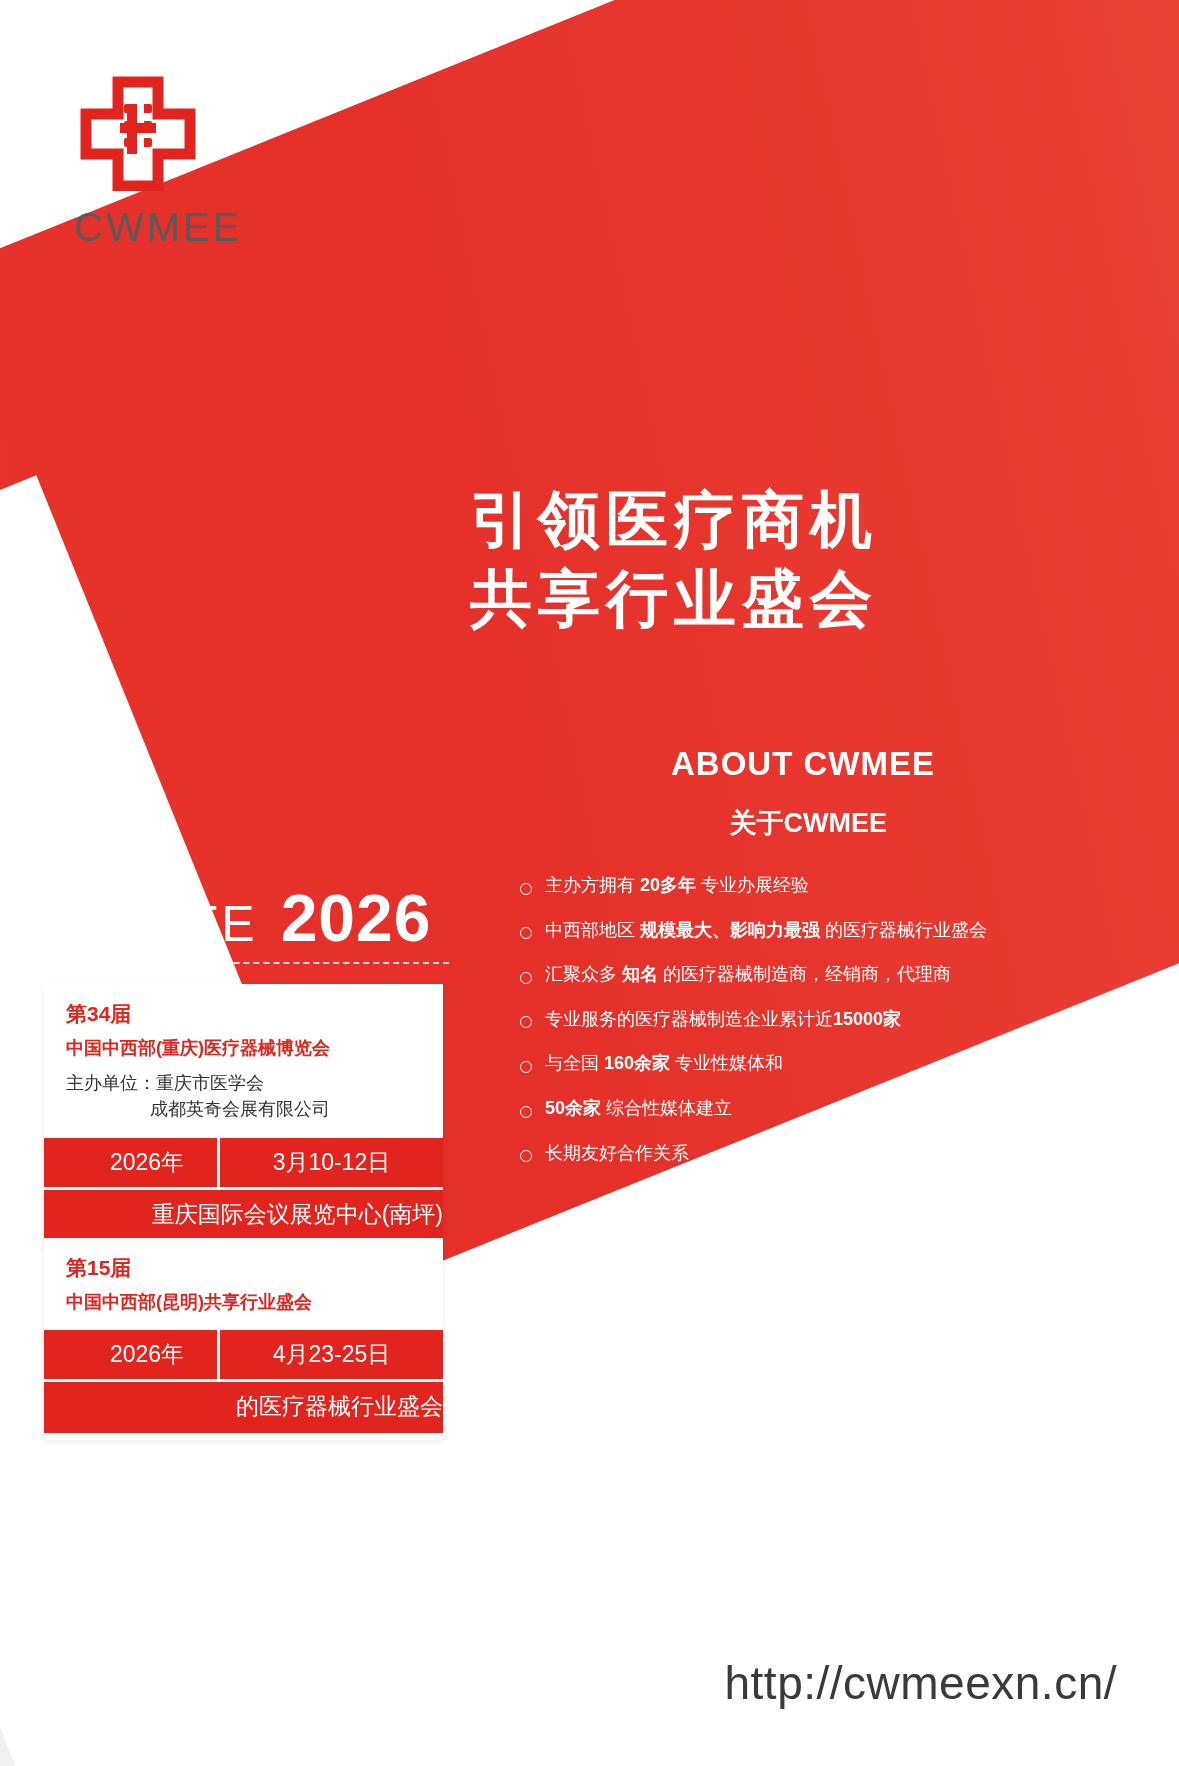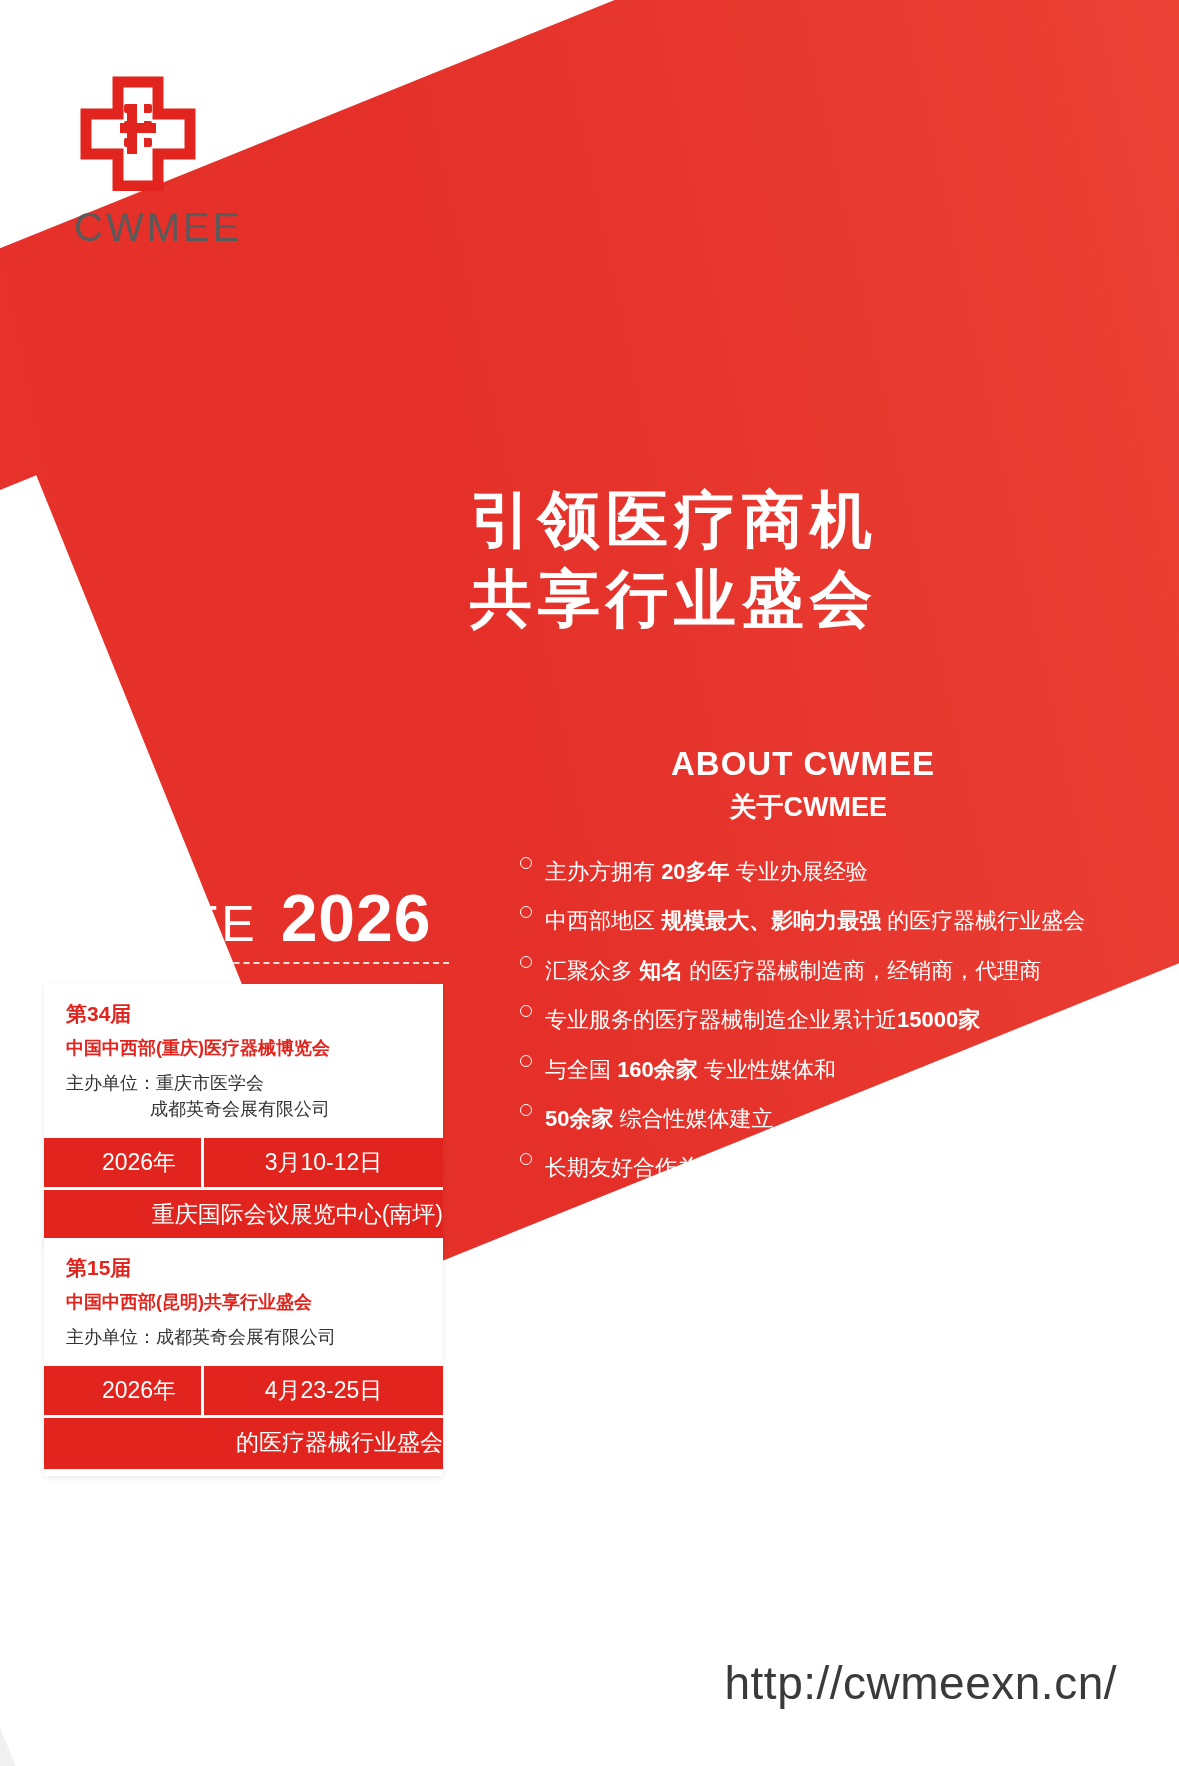--- a/index.html
+++ b/index.html
@@ -124,33 +124,33 @@
   #about-en {
     font-size: 33px;
     font-weight: 700;
     letter-spacing: 1px;
     text-align: right;
     padding-right: 195px;
   }
   #about-cn {
     font-size: 27px;
     font-weight: 700;
-    margin-top: 6px;
+    margin-top: 22px;
     text-align: right;
     padding-right: 243px;
   }
   #bullets {
     margin-top: 34px;
     padding-left: 10px;
   }
   .bullet {
     display: flex;
-    align-items: flex-start;
+    align-items: flex-end;
     margin-bottom: 23px;
-    font-size: 22px;
+    font-size: 18px;
     line-height: 1.2;
     color: #ffffff;
     white-space: nowrap;
   }
   .bullet .dot {
     width: 12px; height: 12px;
     border: 1.5px solid #ffffff;
     border-radius: 50%;
     margin-right: 13px;
     flex: 0 0 auto;
@@ -222,21 +222,21 @@
     margin-top: 13px;
     border-top: 3px solid #ffffff;
   }
   .card .rowband .cell {
     background: #e1241d;
     color: #ffffff;
     font-size: 23px;
     padding: 9px 0;
     text-align: center;
   }
-  .card .rowband .cell.left { width: 160px; border-right: 3px solid #ffffff; padding-left: 33px; }
+  .card .rowband .cell.left { width: 176px; border-right: 3px solid #ffffff; padding-left: 33px; }
   .card .rowband .cell.right { flex: 1; }
   .card .venue {
     background: #e1241d;
     color: #ffffff;
     font-size: 23px;
     text-align: right;
     padding: 9px 0 11px;
     border-top: 3px solid #ffffff;
     white-space: nowrap;
   }
@@ -374,23 +374,20 @@
       <div class="cell left">2026年</div>
       <div class="cell right">3月10-12日</div>
     </div>
     <div class="venue">重庆国际会议展览中心(南坪)</div>
     <div class="pad"></div>
   </div>
 
   <div class="card" id="card2">
     <div class="ordinal">第15届</div>
     <div class="title">中国中西部(昆明)共享行业盛会</div>
-    <div class="org">
-      <span>主办单位：</span><span>成都英奇会展有限公司</span>
-    </div>
     <div class="rowband">
       <div class="cell left">2026年</div>
       <div class="cell right">4月23-25日</div>
     </div>
     <div class="venue">的医疗器械行业盛会</div>
     <div class="pad"></div>
   </div>
 
   <div id="url">http://cwmeexn.cn/</div>
 

